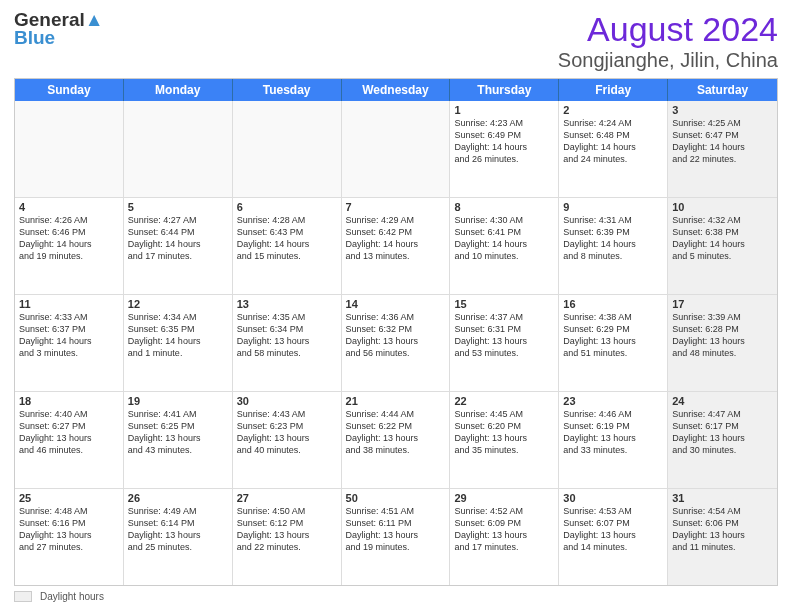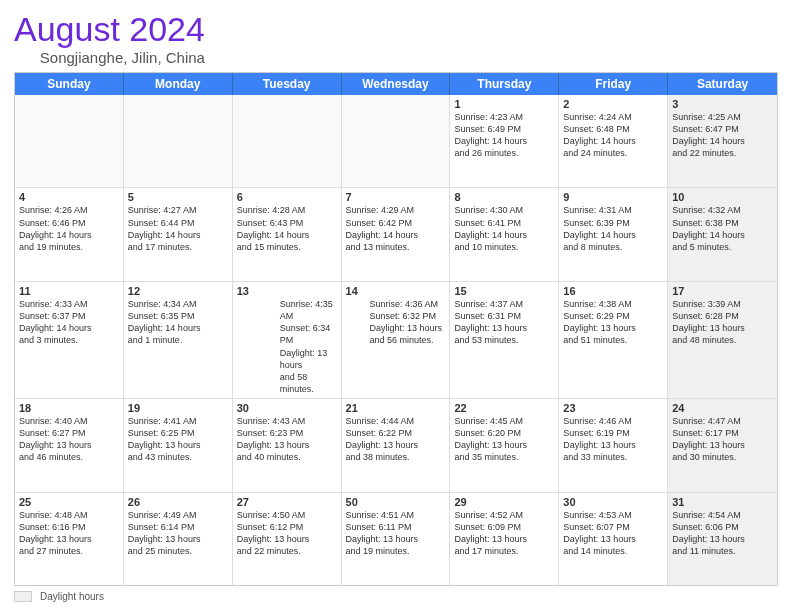--- a/index.html
+++ b/index.html
@@ -30,21 +30,21 @@
     }
     .title-block {
       text-align: right;
     }
     .month-year {
       font-size: 34px;
       color: #6d28d9;
       font-weight: 300;
     }
     .location {
-      font-size: 15px;
+      font-size: 20px;
       color: #555;
     }
     .calendar {
       flex: 1;
       display: flex;
       flex-direction: column;
       border: 1px solid #ccc;
     }
     .cal-header {
       display: grid;
@@ -110,20 +110,26 @@
       border: 1px solid #ccc;
       display: inline-block;
     }
   </style>
 </head>
 <body>
 
 <div class="page">
   <div class="header">
 
+    <div class="logo-wrapper" style="position:relative;width:100px;height:48px;">
+      <div style="font-size:19px;font-weight:bold;color:#333;line-height:1.05;">
+        <span style="color:#333;">General</span><span style="color:#3a8fd1;">▲</span>
+      </div>
+      <div style="font-size:19px;font-weight:bold;color:#3a8fd1;line-height:1.05;margin-top:-2px;">Blue</div>
+    </div>
 
     <div class="title-block">
       <div class="month-year">August 2024</div>
       <div class="location">Songjianghe, Jilin, China</div>
     </div>
   </div>
 
   <div class="calendar">
     <div class="cal-header" id="cal-header">
         <div class="cal-header-cell">Sunday</div>
@@ -223,28 +229,28 @@
           </div>
           <div class="cal-cell">
             <span class="day-num">12</span>
             <div class="cell-text" style="white-space: pre-line;">Sunrise: 4:34 AM
 Sunset: 6:35 PM
 Daylight: 14 hours
 and 1 minute.</div>
           </div>
           <div class="cal-cell">
             <span class="day-num">13</span>
-            <div class="cell-text" style="white-space: pre-line; margin-left: 43px;">Sunrise: 4:35 AM
+            <div class="cell-text" style="white-space: pre-line;">Sunrise: 4:35 AM
 Sunset: 6:34 PM
 Daylight: 13 hours
 and 58 minutes.</div>
           </div>
           <div class="cal-cell">
             <span class="day-num">14</span>
-            <div class="cell-text" style="white-space: pre-line; margin-left: 24px;">Sunrise: 4:36 AM
+            <div class="cell-text" style="white-space: pre-line;">Sunrise: 4:36 AM
 Sunset: 6:32 PM
 Daylight: 13 hours
 and 56 minutes.</div>
           </div>
           <div class="cal-cell">
             <span class="day-num">15</span>
             <div class="cell-text" style="white-space: pre-line;">Sunrise: 4:37 AM
 Sunset: 6:31 PM
 Daylight: 13 hours
 and 53 minutes.</div>

